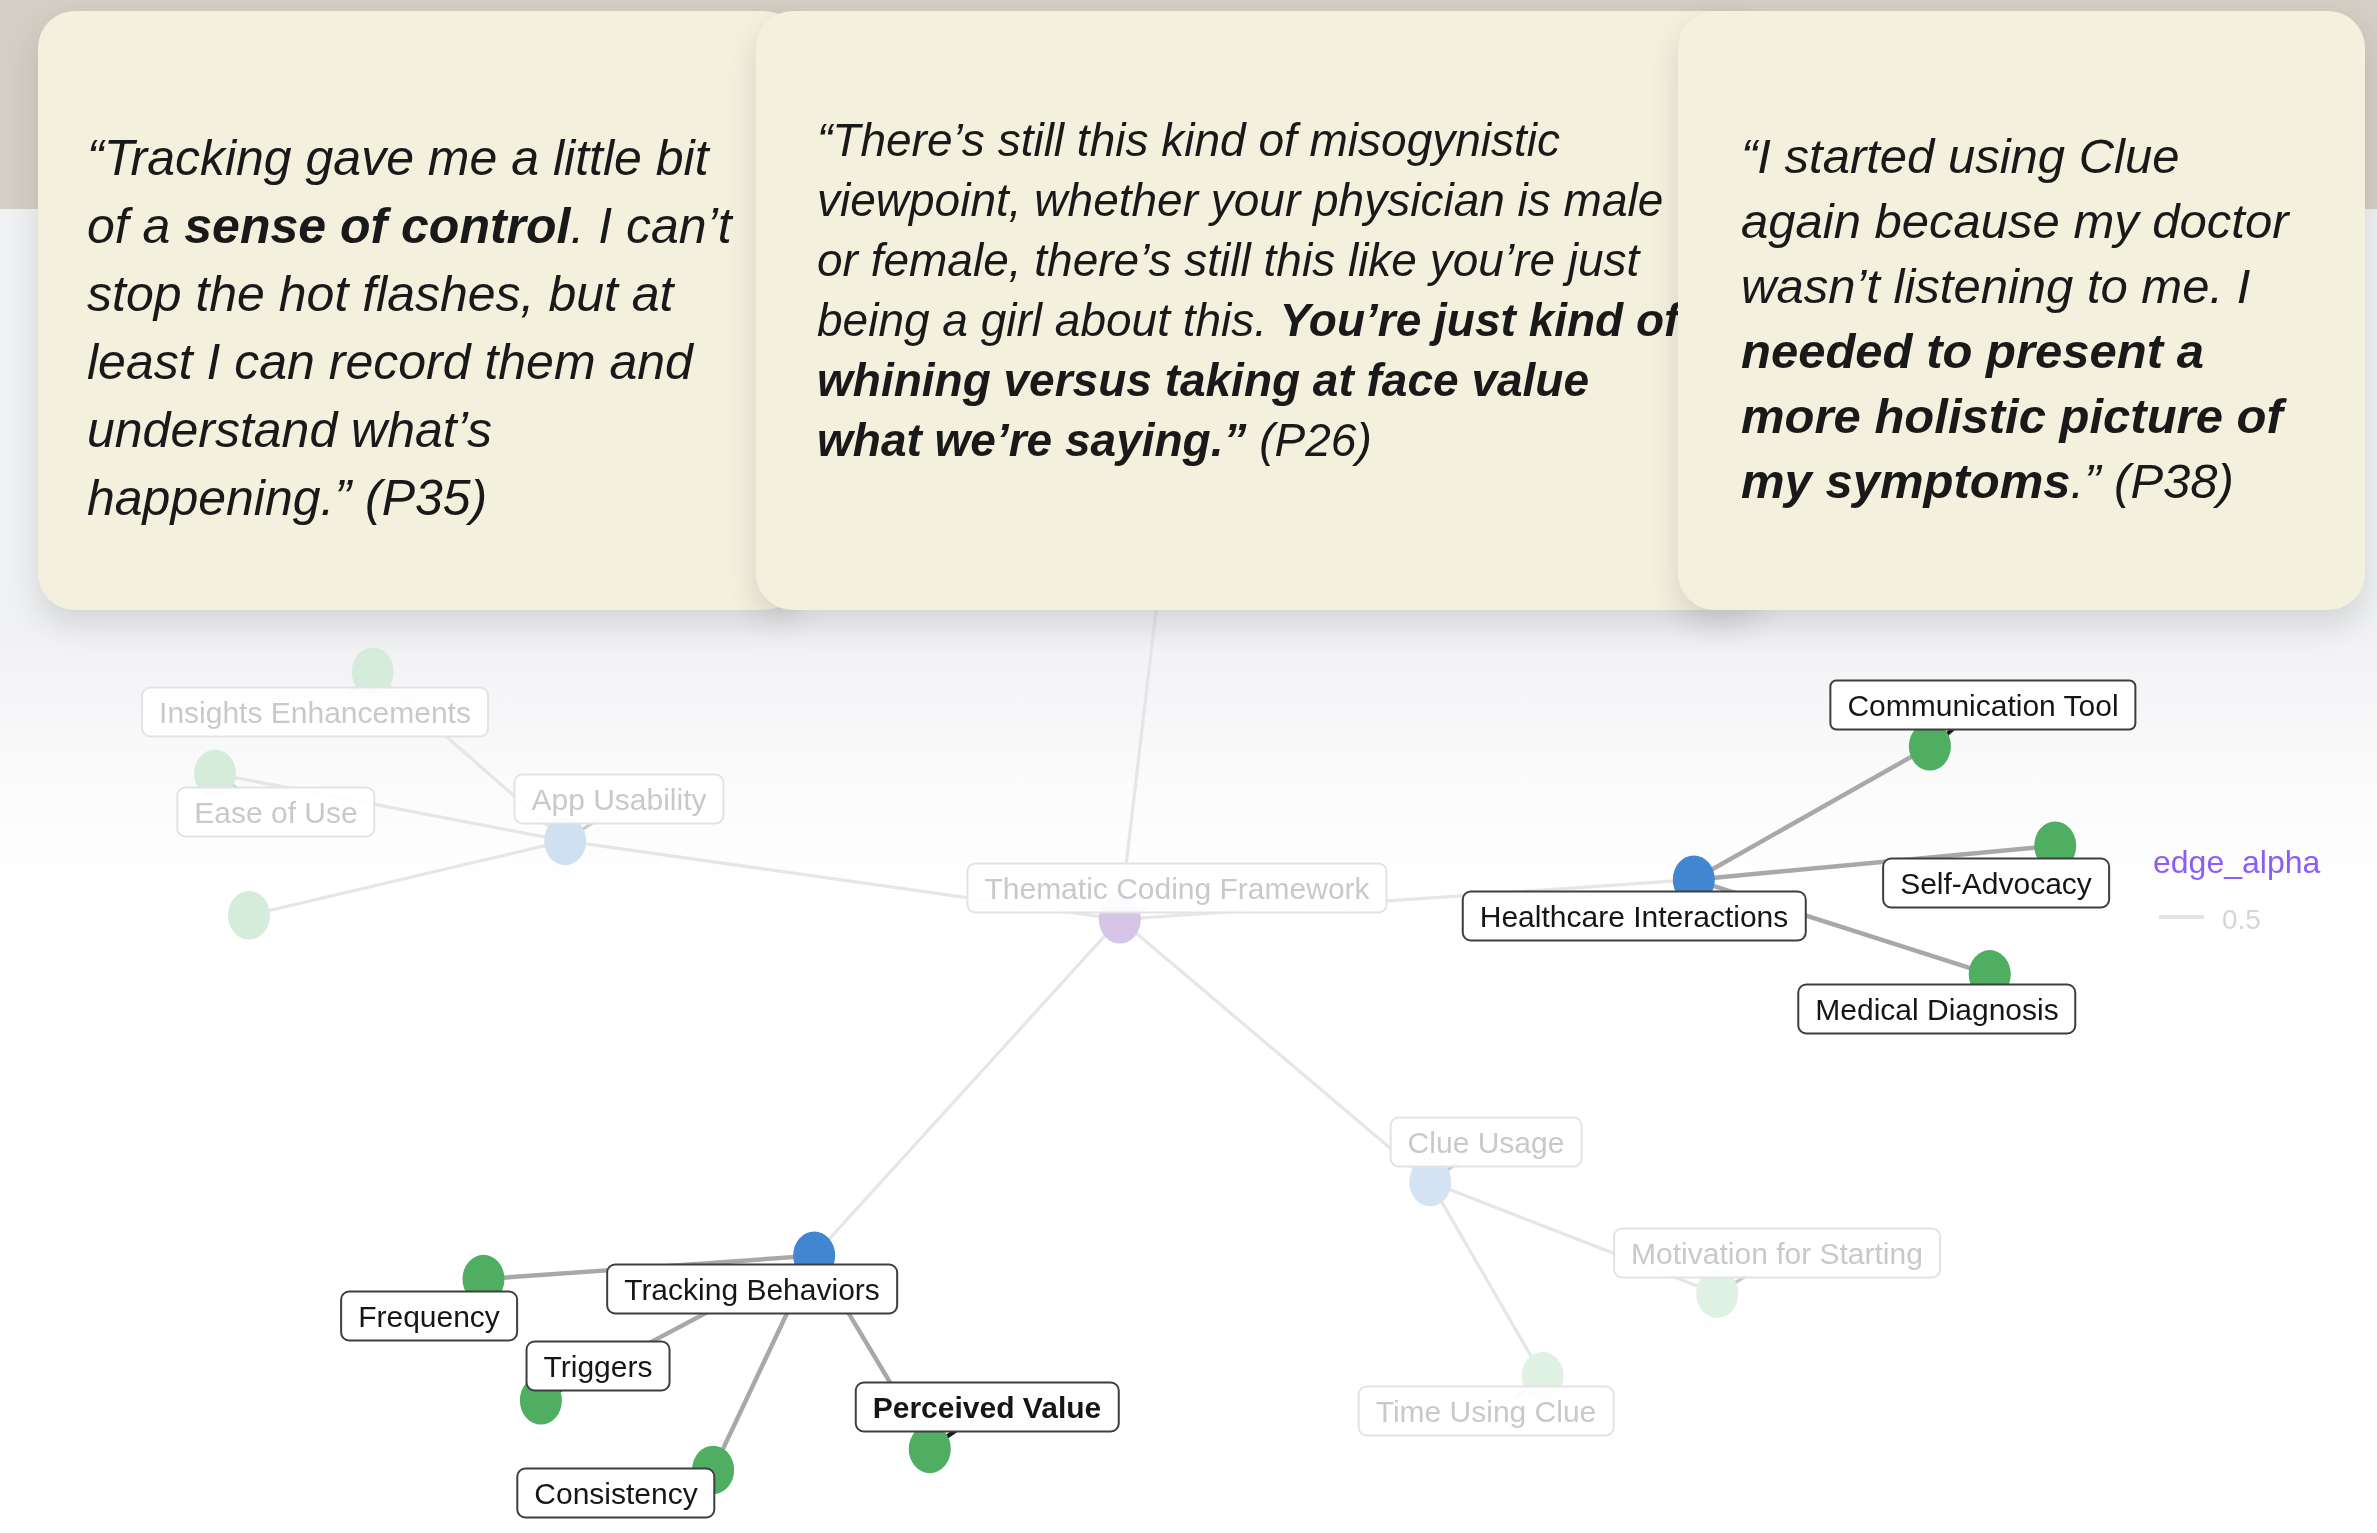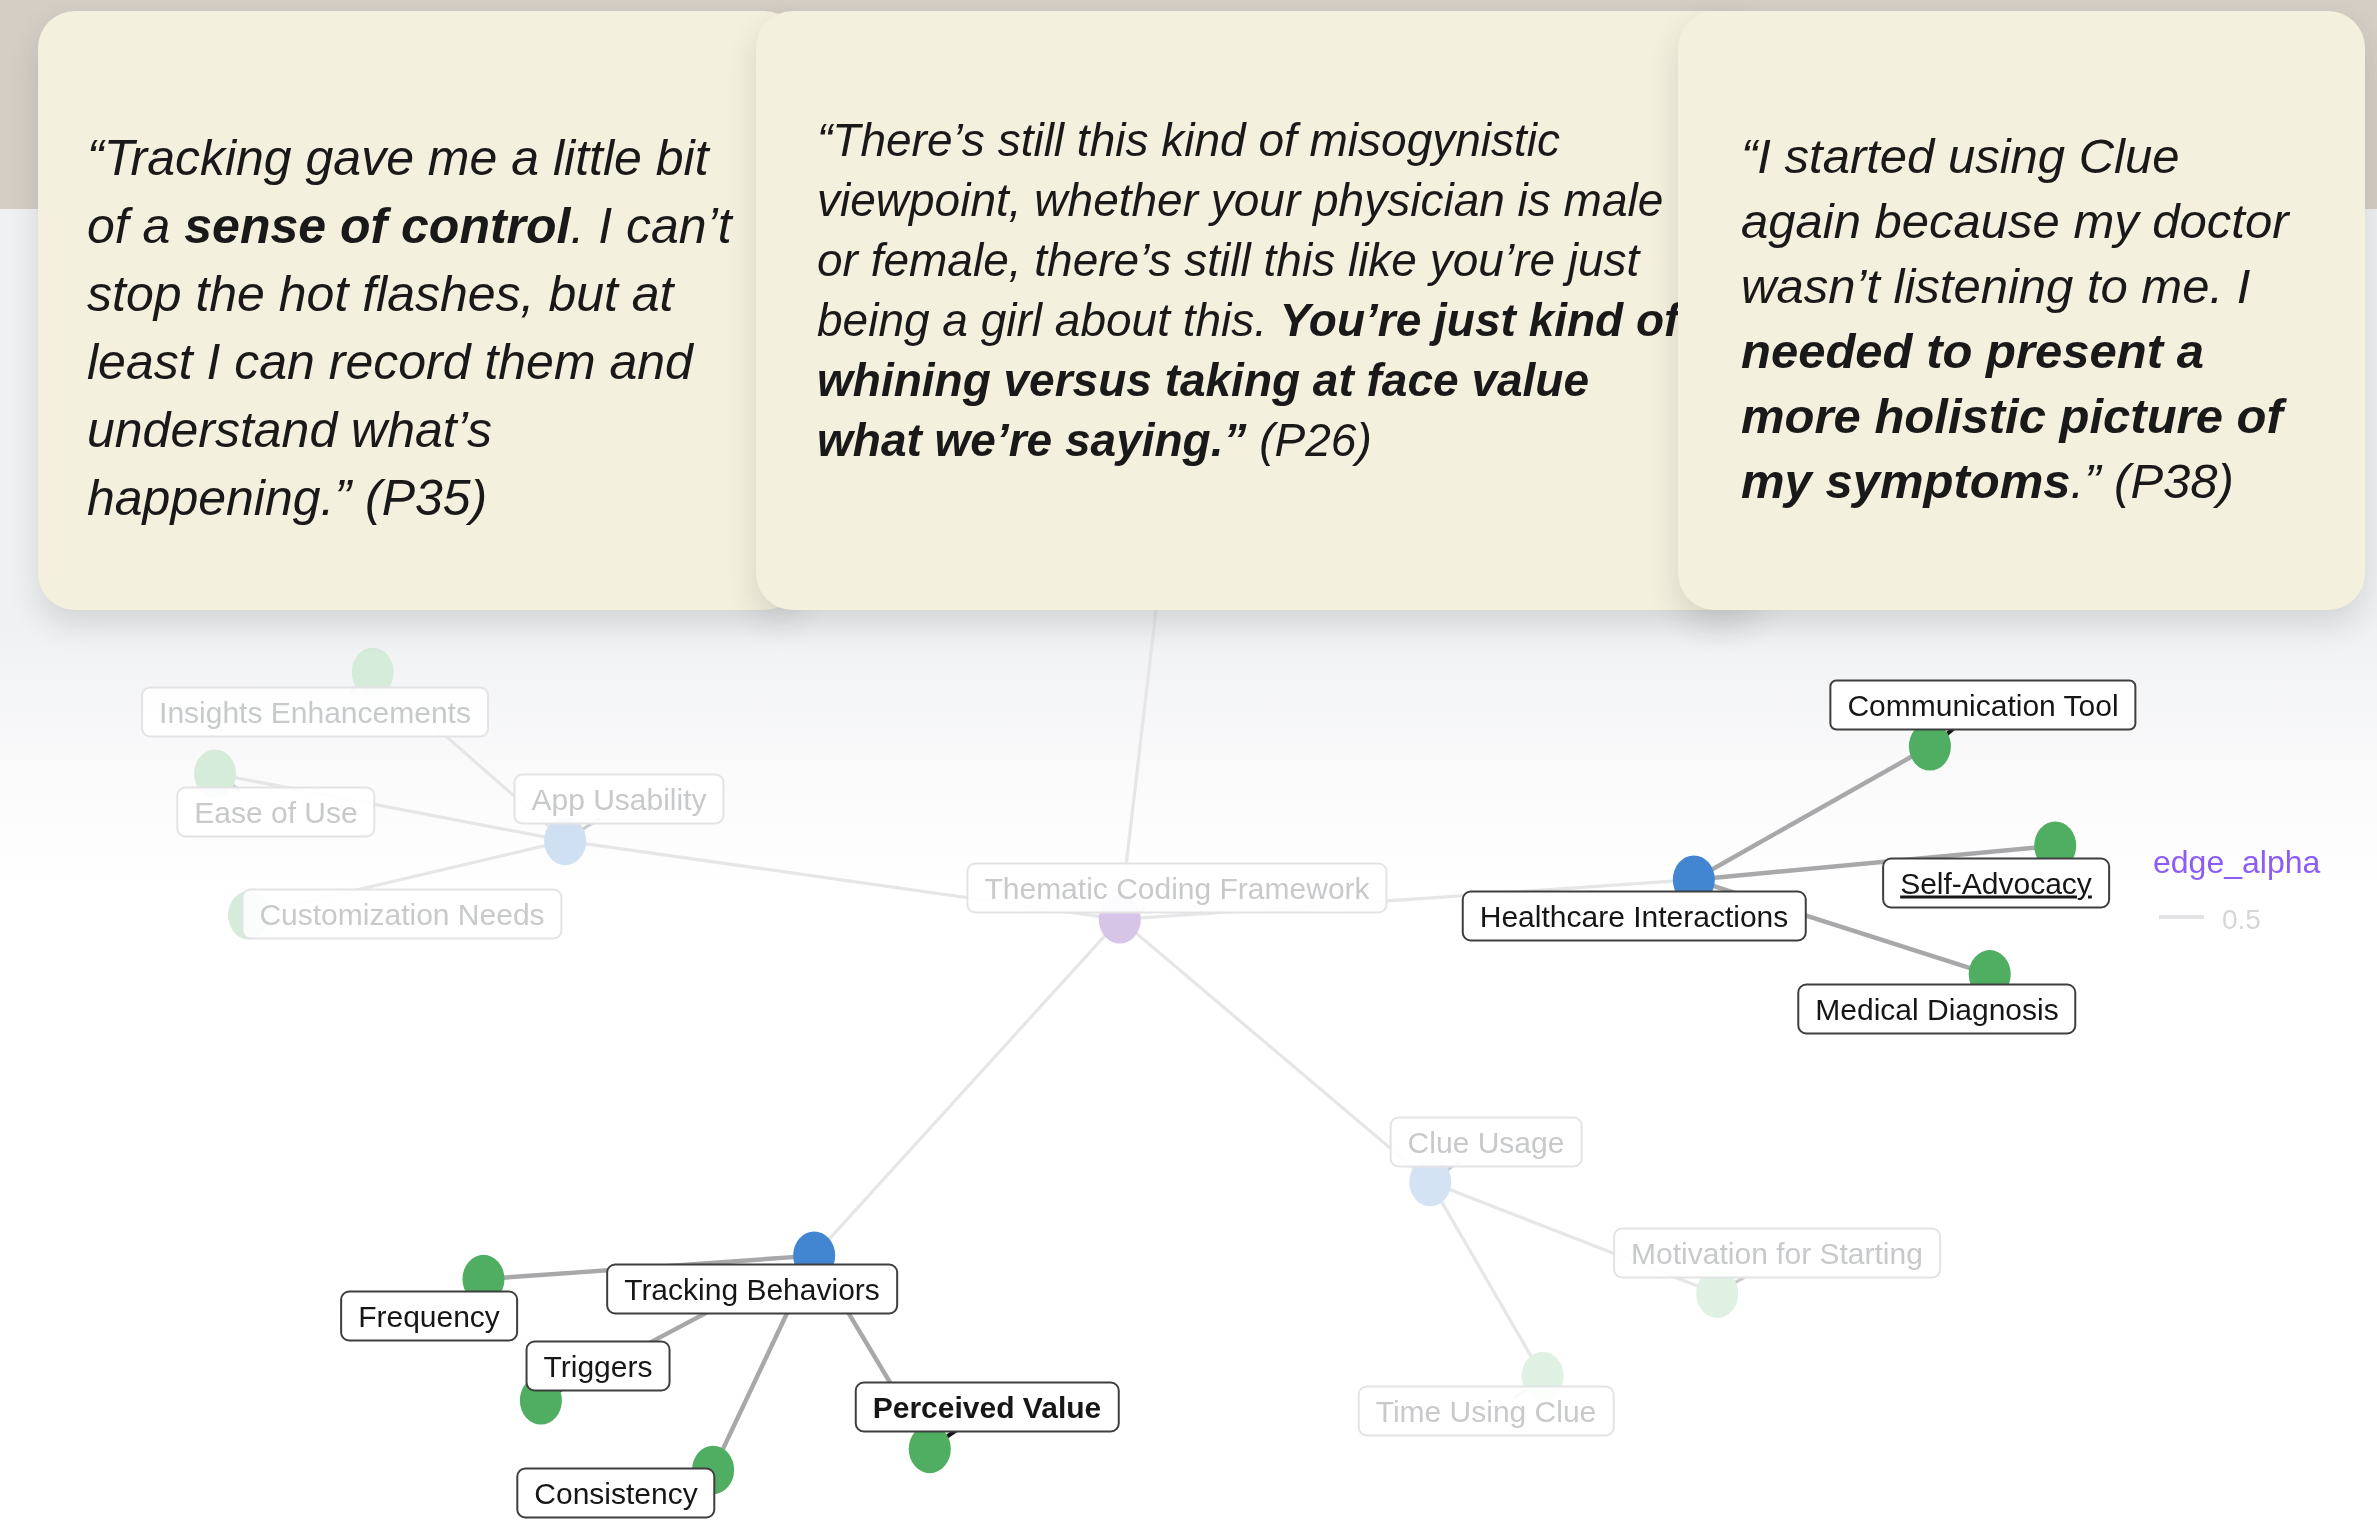--- a/index.html
+++ b/index.html
@@ -106,32 +106,31 @@
     <line x1="2506" y1="1078" x2="2544" y2="1048" class="leader active"></line>
     <ellipse cx="2542" cy="1046" rx="26" ry="30" fill="#4fae62"></ellipse>
     <line x1="2420" y1="1240" x2="2463" y2="1206" class="leader active"></line>
     <ellipse cx="2461" cy="1205" rx="26" ry="30" fill="#4fae62"></ellipse>
   </svg>
 <div id="labels">
     <div class="lbl faded" style="left: 1177px; top: 888px;">Thematic Coding Framework</div>
     <div class="lbl faded" style="left: 619px; top: 799px;">App Usability</div>
     <div class="lbl faded" style="left: 315px; top: 712px;">Insights Enhancements</div>
     <div class="lbl faded" style="left: 276px; top: 812px; text-align: center;">Ease of Use</div>
-    <div class="lbl faded" style="left: 402px; top: 914px;">Customization Needs</div>
     <div class="lbl faded" style="left: 1486px; top: 1142px;">Clue Usage</div>
     <div class="lbl faded" style="left: 1777px; top: 1253px;">Motivation for Starting</div>
     <div class="lbl faded" style="left: 1486px; top: 1411px;">Time Using Clue</div>
     <div class="lbl active" style="left: 752px; top: 1289px;">Tracking Behaviors</div>
     <div class="lbl active" style="left: 429px; top: 1316px;">Frequency</div>
     <div class="lbl active" style="left: 598px; top: 1366px;">Triggers</div>
     <div class="lbl active" style="left: 616px; top: 1493px;">Consistency</div>
     <div class="lbl active" style="left: 987px; top: 1407px; font-weight: bold;">Perceived Value</div>
     <div class="lbl active" style="left: 1634px; top: 916px;">Healthcare Interactions</div>
     <div class="lbl active" style="left: 1983px; top: 705px; border-radius: 7px;">Communication Tool</div>
-    <div class="lbl active" style="left: 1996px; top: 883px; text-decoration: underline;">Self-Advocacy</div>
+    <div class="lbl active" style="left: 1996px; top: 883px;">Self-Advocacy</div>
     <div class="lbl active" style="left: 1937px; top: 1009px;">Medical Diagnosis</div>
   </div>
 
 <div class="legend" id="legend-title">edge_alpha</div>
 <div class="legend" id="legend-line"></div>
 <div class="legend" id="legend-value">0.5</div>
 
 <div class="card" id="card1">
   <div class="inner"><span>“Tracking gave me a little bit of a </span><span class="b">sense of control</span><span>. I can’t stop the hot flashes, but at least I can record them and understand what’s happening.” (P35)</span></div>
 </div>

